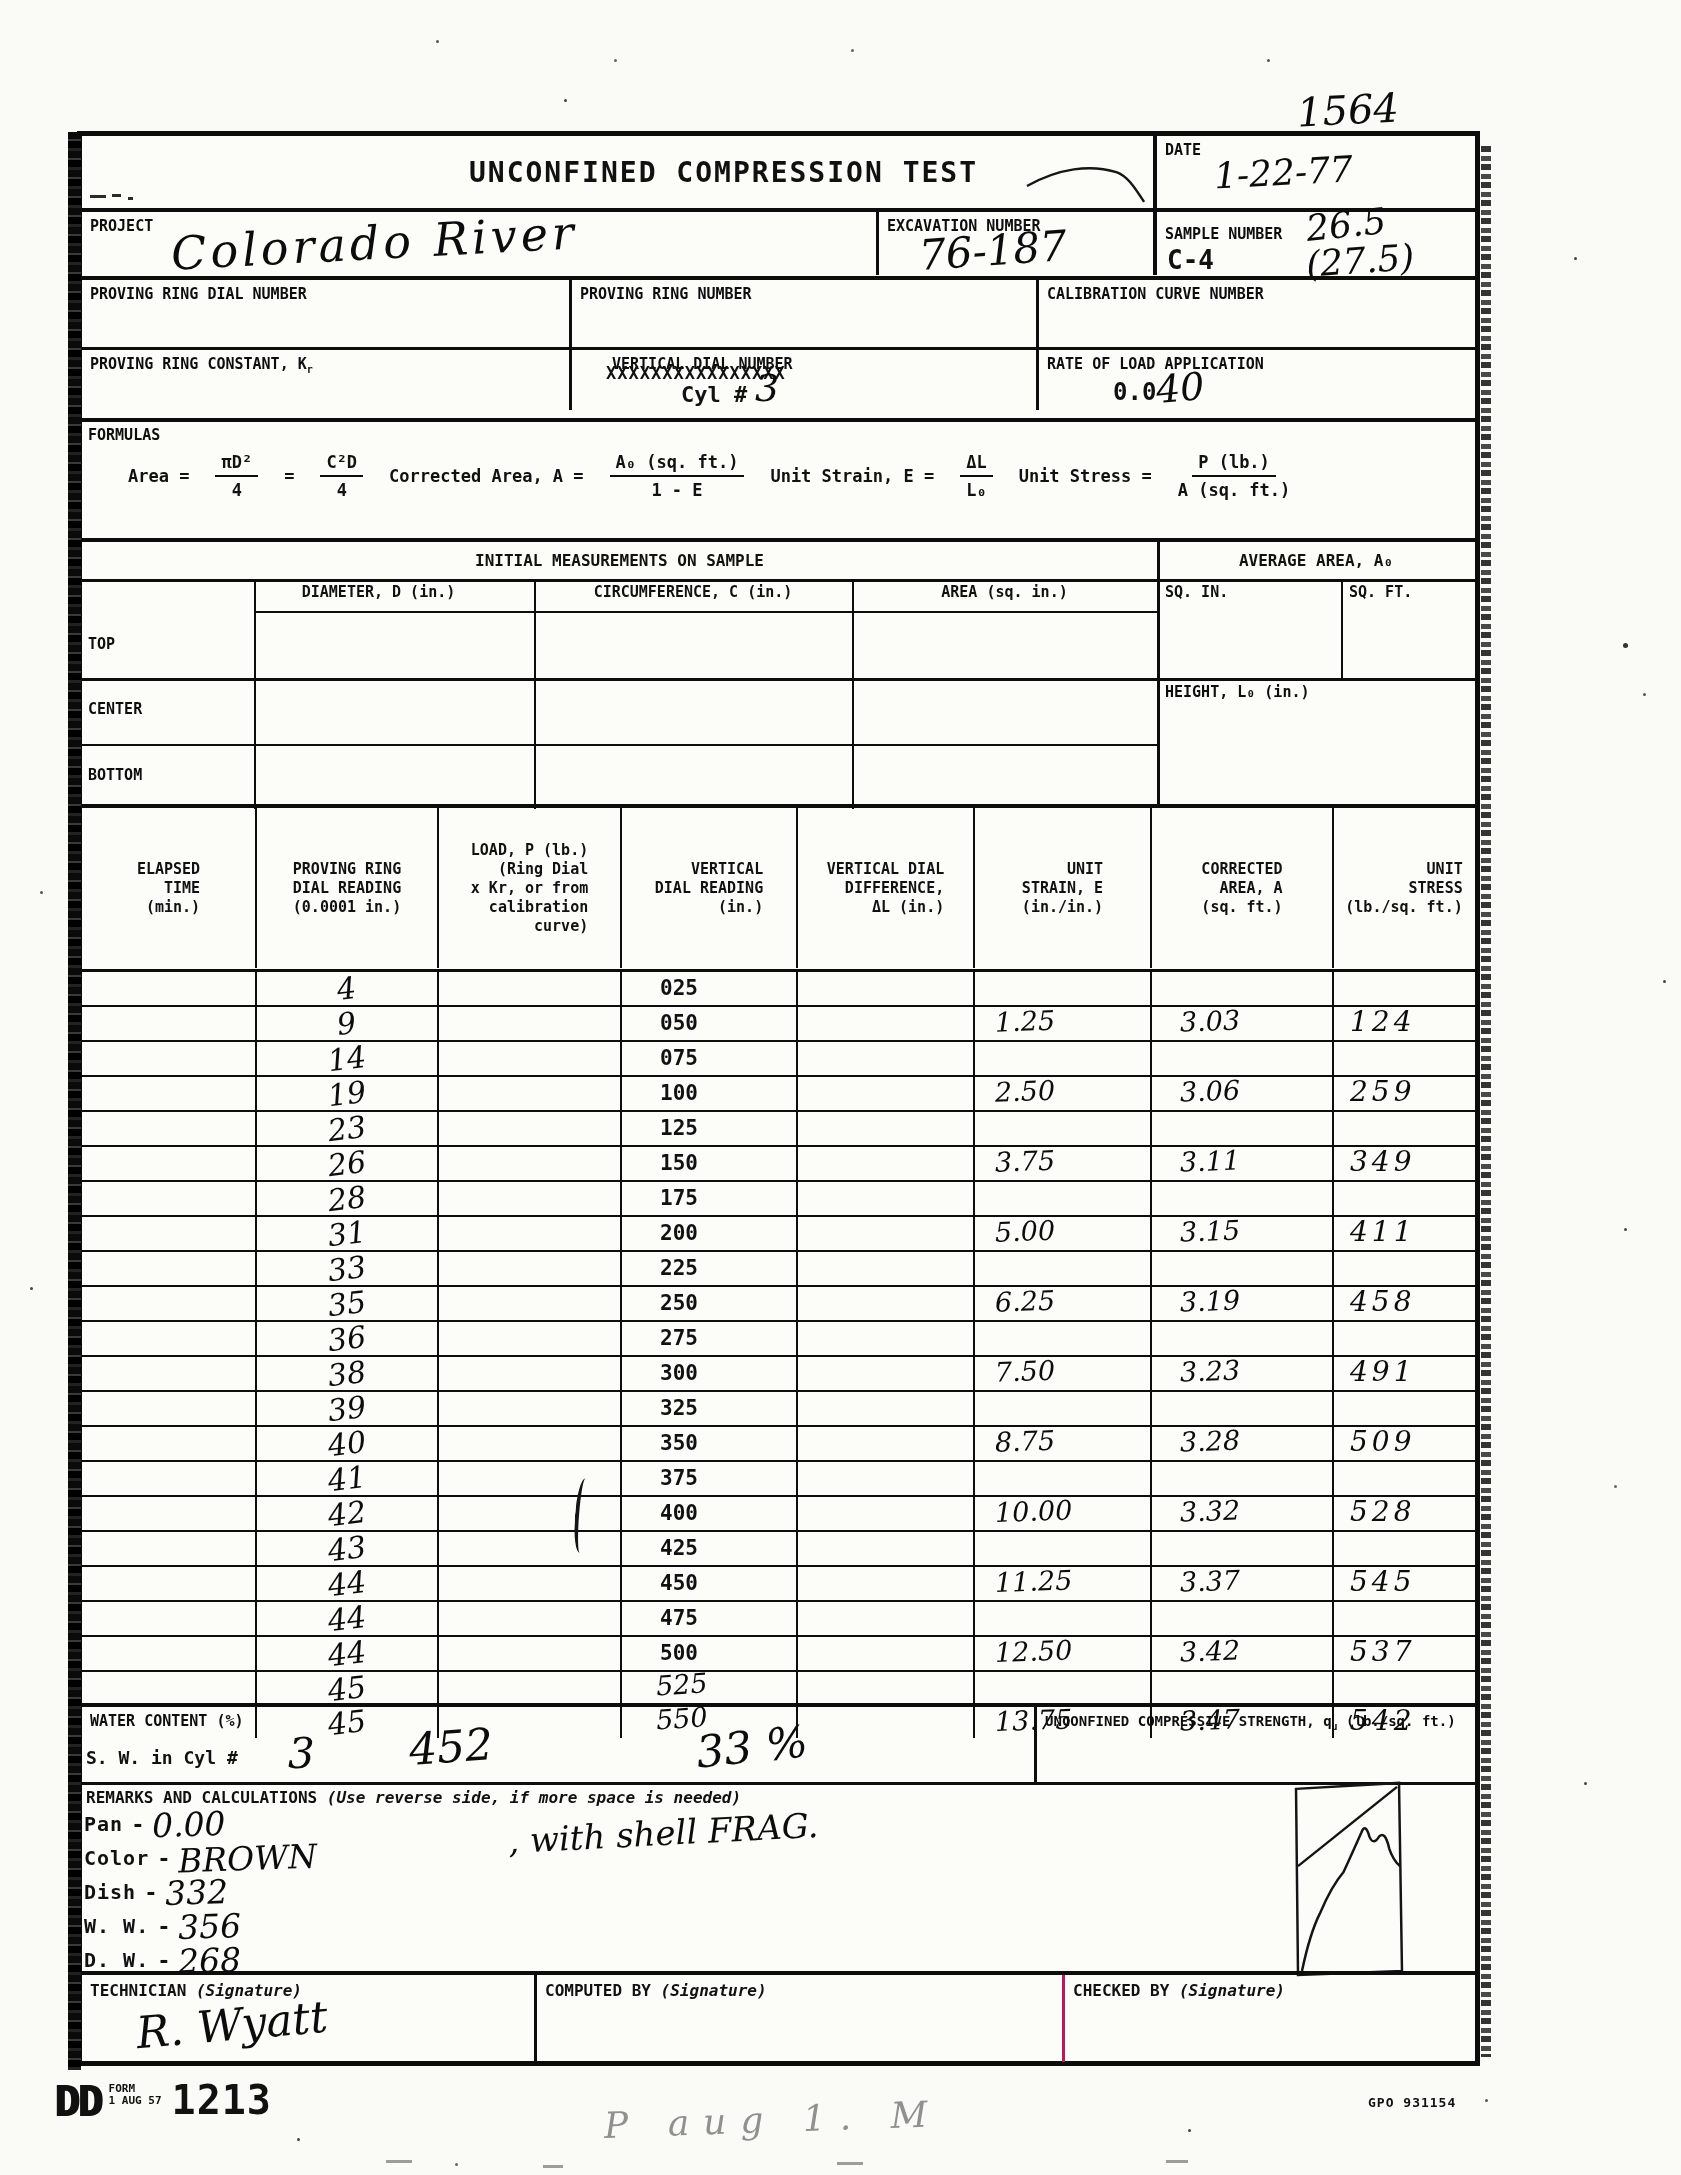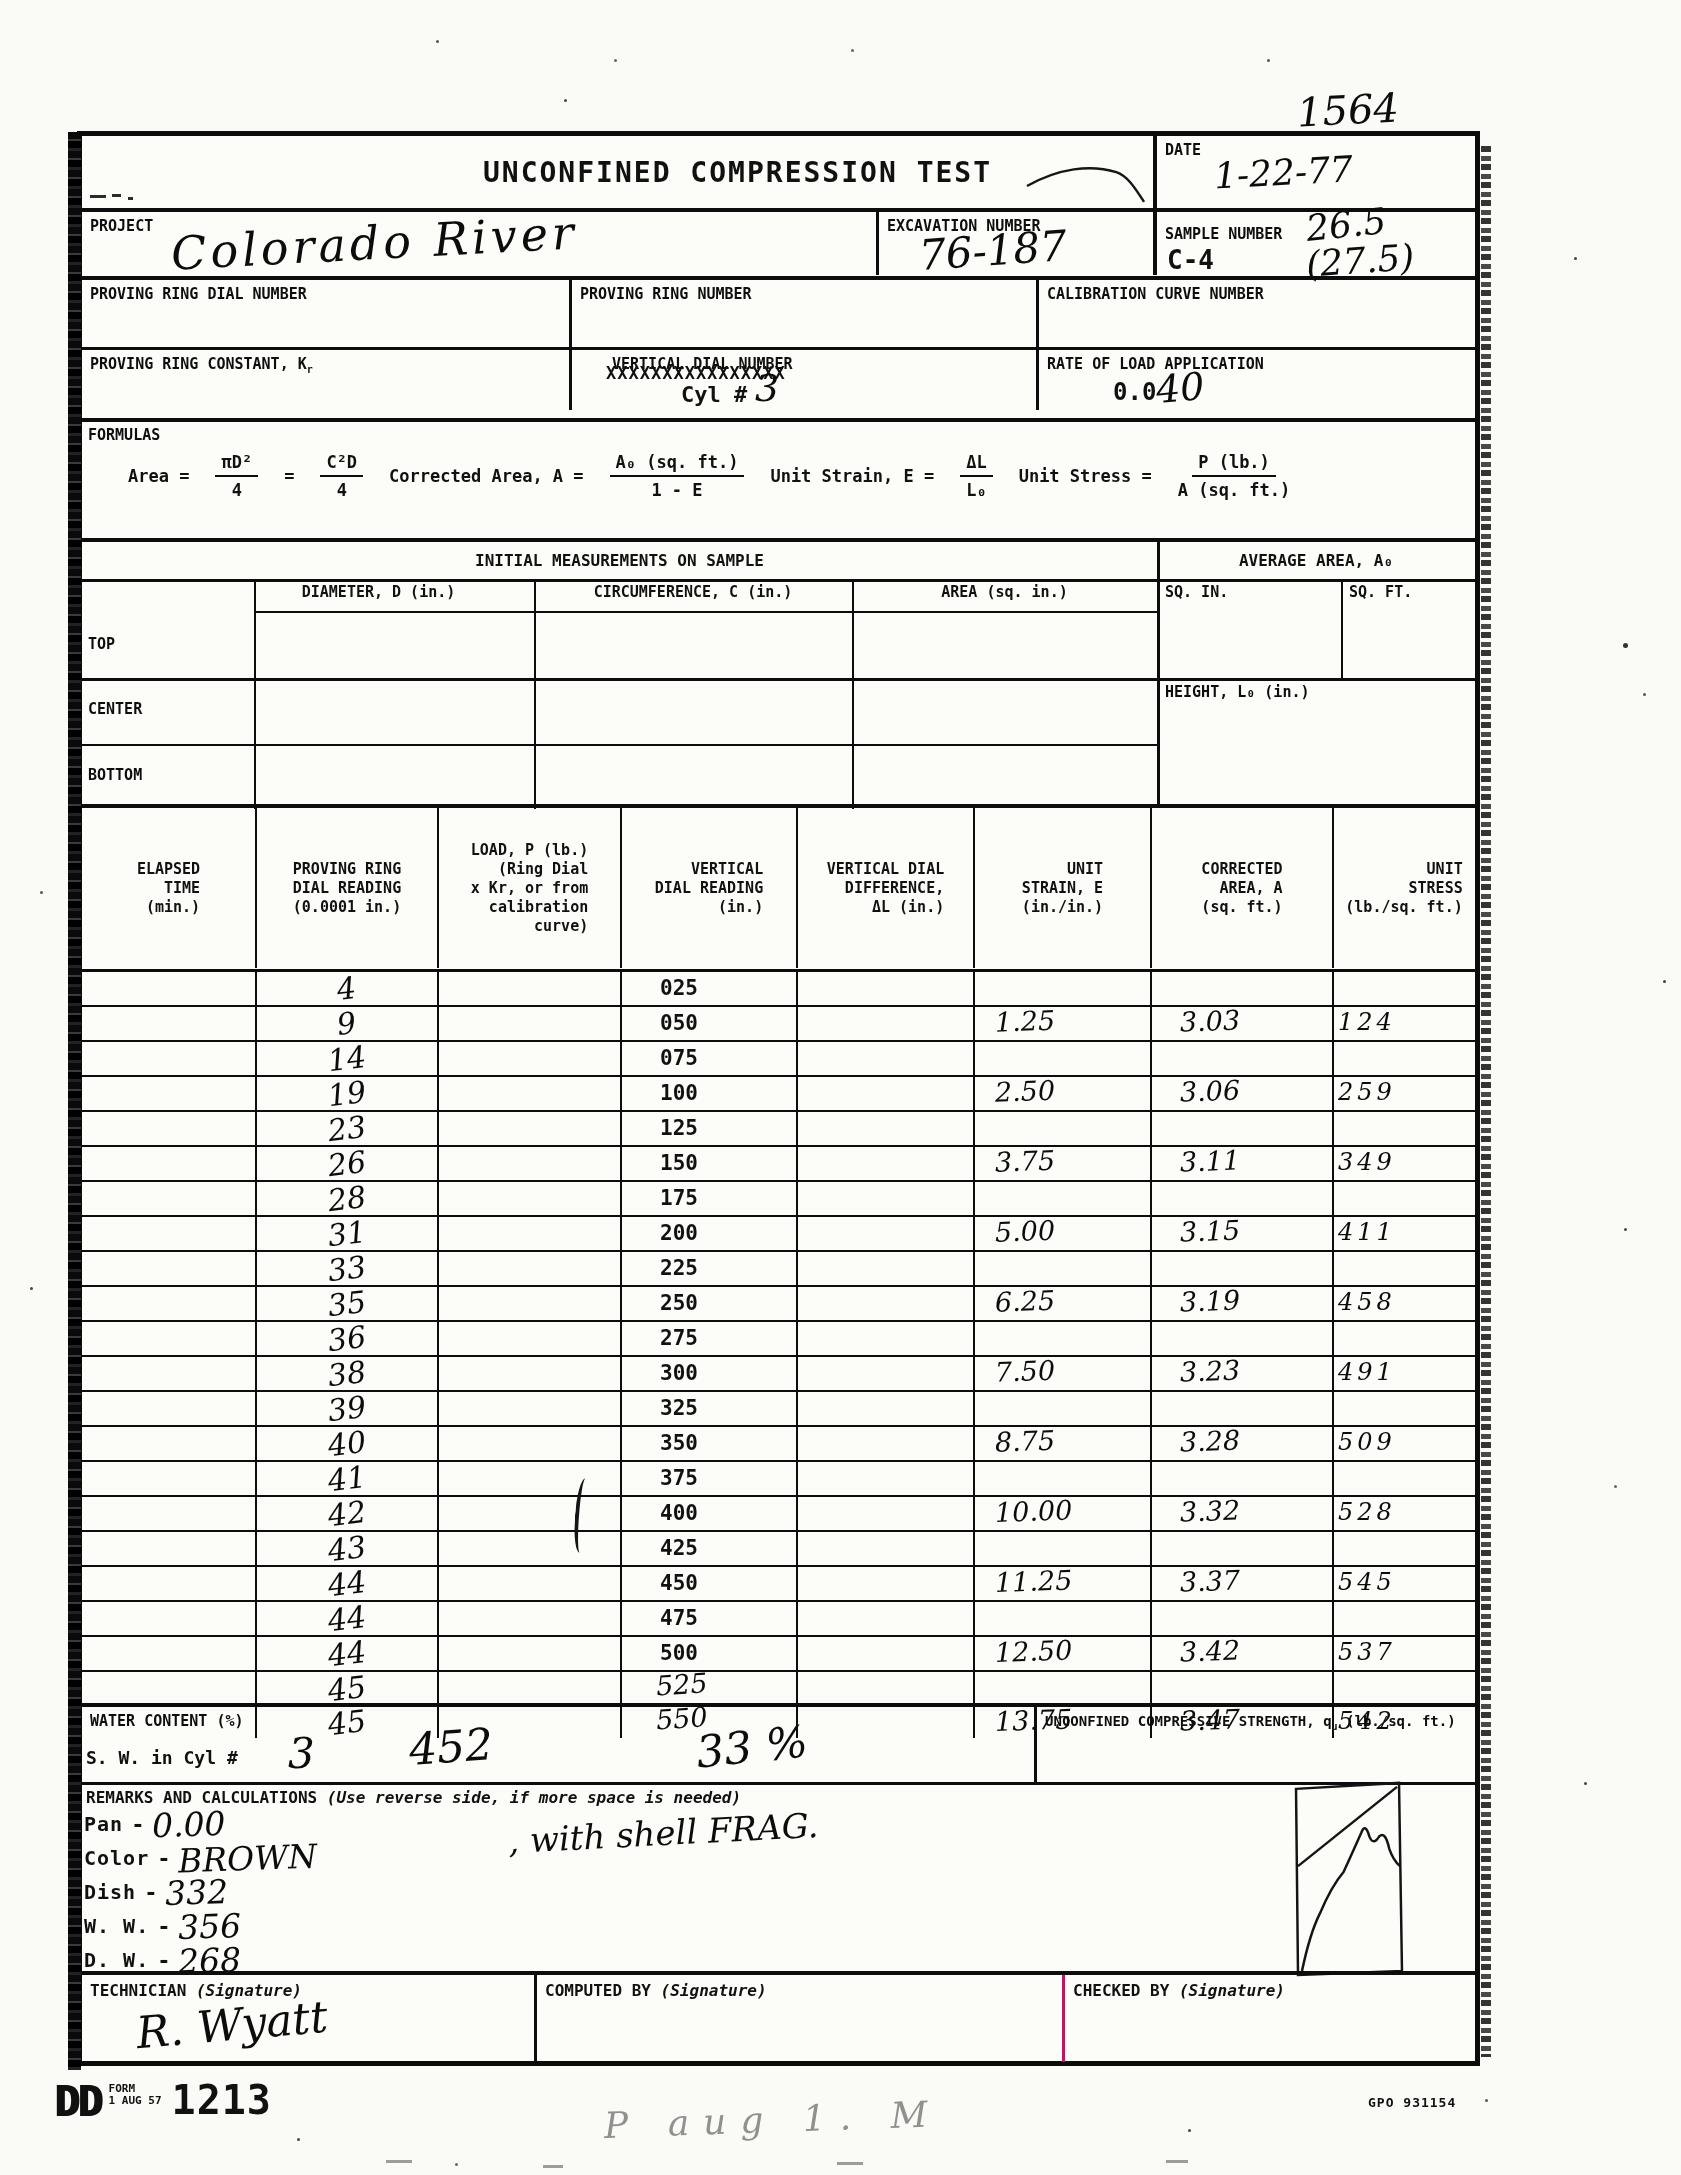--- a/index.html
+++ b/index.html
@@ -33,21 +33,21 @@
   }
   #left-gutter{position:absolute;left:-14px;top:-4px;width:13px;height:1938px;
     background:repeating-linear-gradient(to bottom,#0a0a0a 0 7px,#3a3a3a 7px 9px,#000 9px 16px,#222 16px 19px)}
   #right-gutter{position:absolute;right:-16px;top:10px;width:10px;height:1911px;opacity:.85;
     background:repeating-linear-gradient(to bottom,#111 0 6px,transparent 6px 10px,#2a2a2a 10px 15px,transparent 15px 18px)}
 
   .section{position:absolute;left:0;width:1393px;box-sizing:border-box}
 
   
   #title-row{top:0;height:72px}
-  #form-title{position:absolute;left:16px;top:0;width:1279px;height:72px;
+  #form-title{position:absolute;left:2px;top:0;width:1279px;height:72px;
     display:flex;align-items:center;justify-content:center;
     font:700 28px "DejaVu Sans Mono",monospace;letter-spacing:2px}
   #date-cell{position:absolute;left:1071px;top:0;width:322px;height:72px;border-left:4px solid #0d0d0d;box-sizing:border-box}
   #date-value{position:absolute;left:57px;top:16px;font-size:36px;transform:rotate(-3deg)}
   #title-squiggle{position:absolute;left:943px;top:26px}
   #dash-marks{position:absolute;left:8px;top:57px;width:79px;height:10px}
   #dash-marks i{position:absolute;background:#2b2b2b;height:3px;display:block}
 
   
   #row2{top:72px;height:67px;border-top:4px solid #0d0d0d}
@@ -100,21 +100,21 @@
   .tr{flex:1;display:grid;grid-template-columns:173px 182px 183px 176px 177px 177px 182px 142px;position:relative}
   .tr + .tr{border-top:2px solid #0d0d0d}
   .td{border-left:2px solid #0d0d0d;position:relative;overflow:visible}
   .td:first-child{border-left:none}
   .td-ring{display:flex;justify-content:center}
   .hv-ring{font-size:30px;line-height:30px;transform:rotate(-7deg);margin-top:2px}
   .typed-val{font:700 21px "DejaVu Sans Mono",monospace;padding-left:38px;line-height:33px;display:inline-block}
   .hv-vert{font-size:27px;line-height:28px;padding-left:34px;display:inline-block;transform:rotate(-4deg)}
   .hv-strain{font-size:27px;line-height:30px;padding-left:20px;display:inline-block;transform:rotate(-2deg)}
   .hv-area{font-size:27px;line-height:30px;padding-left:28px;display:inline-block;transform:rotate(-2deg)}
-  .hv-stress{font-size:24px;line-height:30px;padding-left:4px;letter-spacing:4px;display:inline-block}
+  .hv-stress{font-size:28px;line-height:30px;padding-left:16px;letter-spacing:4px;display:inline-block}
   #stray-stroke{position:absolute;left:493px;top:1342px;width:10px;height:75px;
     border-left:4px solid #151515;border-radius:60% 0 0 55%/55% 0 0 50%;transform:rotate(4deg)}
 
   
   #water-row{top:1567px;height:79px;border-top:4px solid #0d0d0d}
   #water-left{left:0;width:952px}
   #water-right{left:952px;width:441px;border-left:3px solid #0d0d0d}
   #water-typed{position:absolute;left:4px;top:40px;font:700 18px "DejaVu Sans Mono",monospace}
   #water-hand-cyl{position:absolute;left:206px;top:22px;font-size:42px}
   #water-hand-dish{position:absolute;left:327px;top:14px;font-size:44px;transform:rotate(-4deg)}

